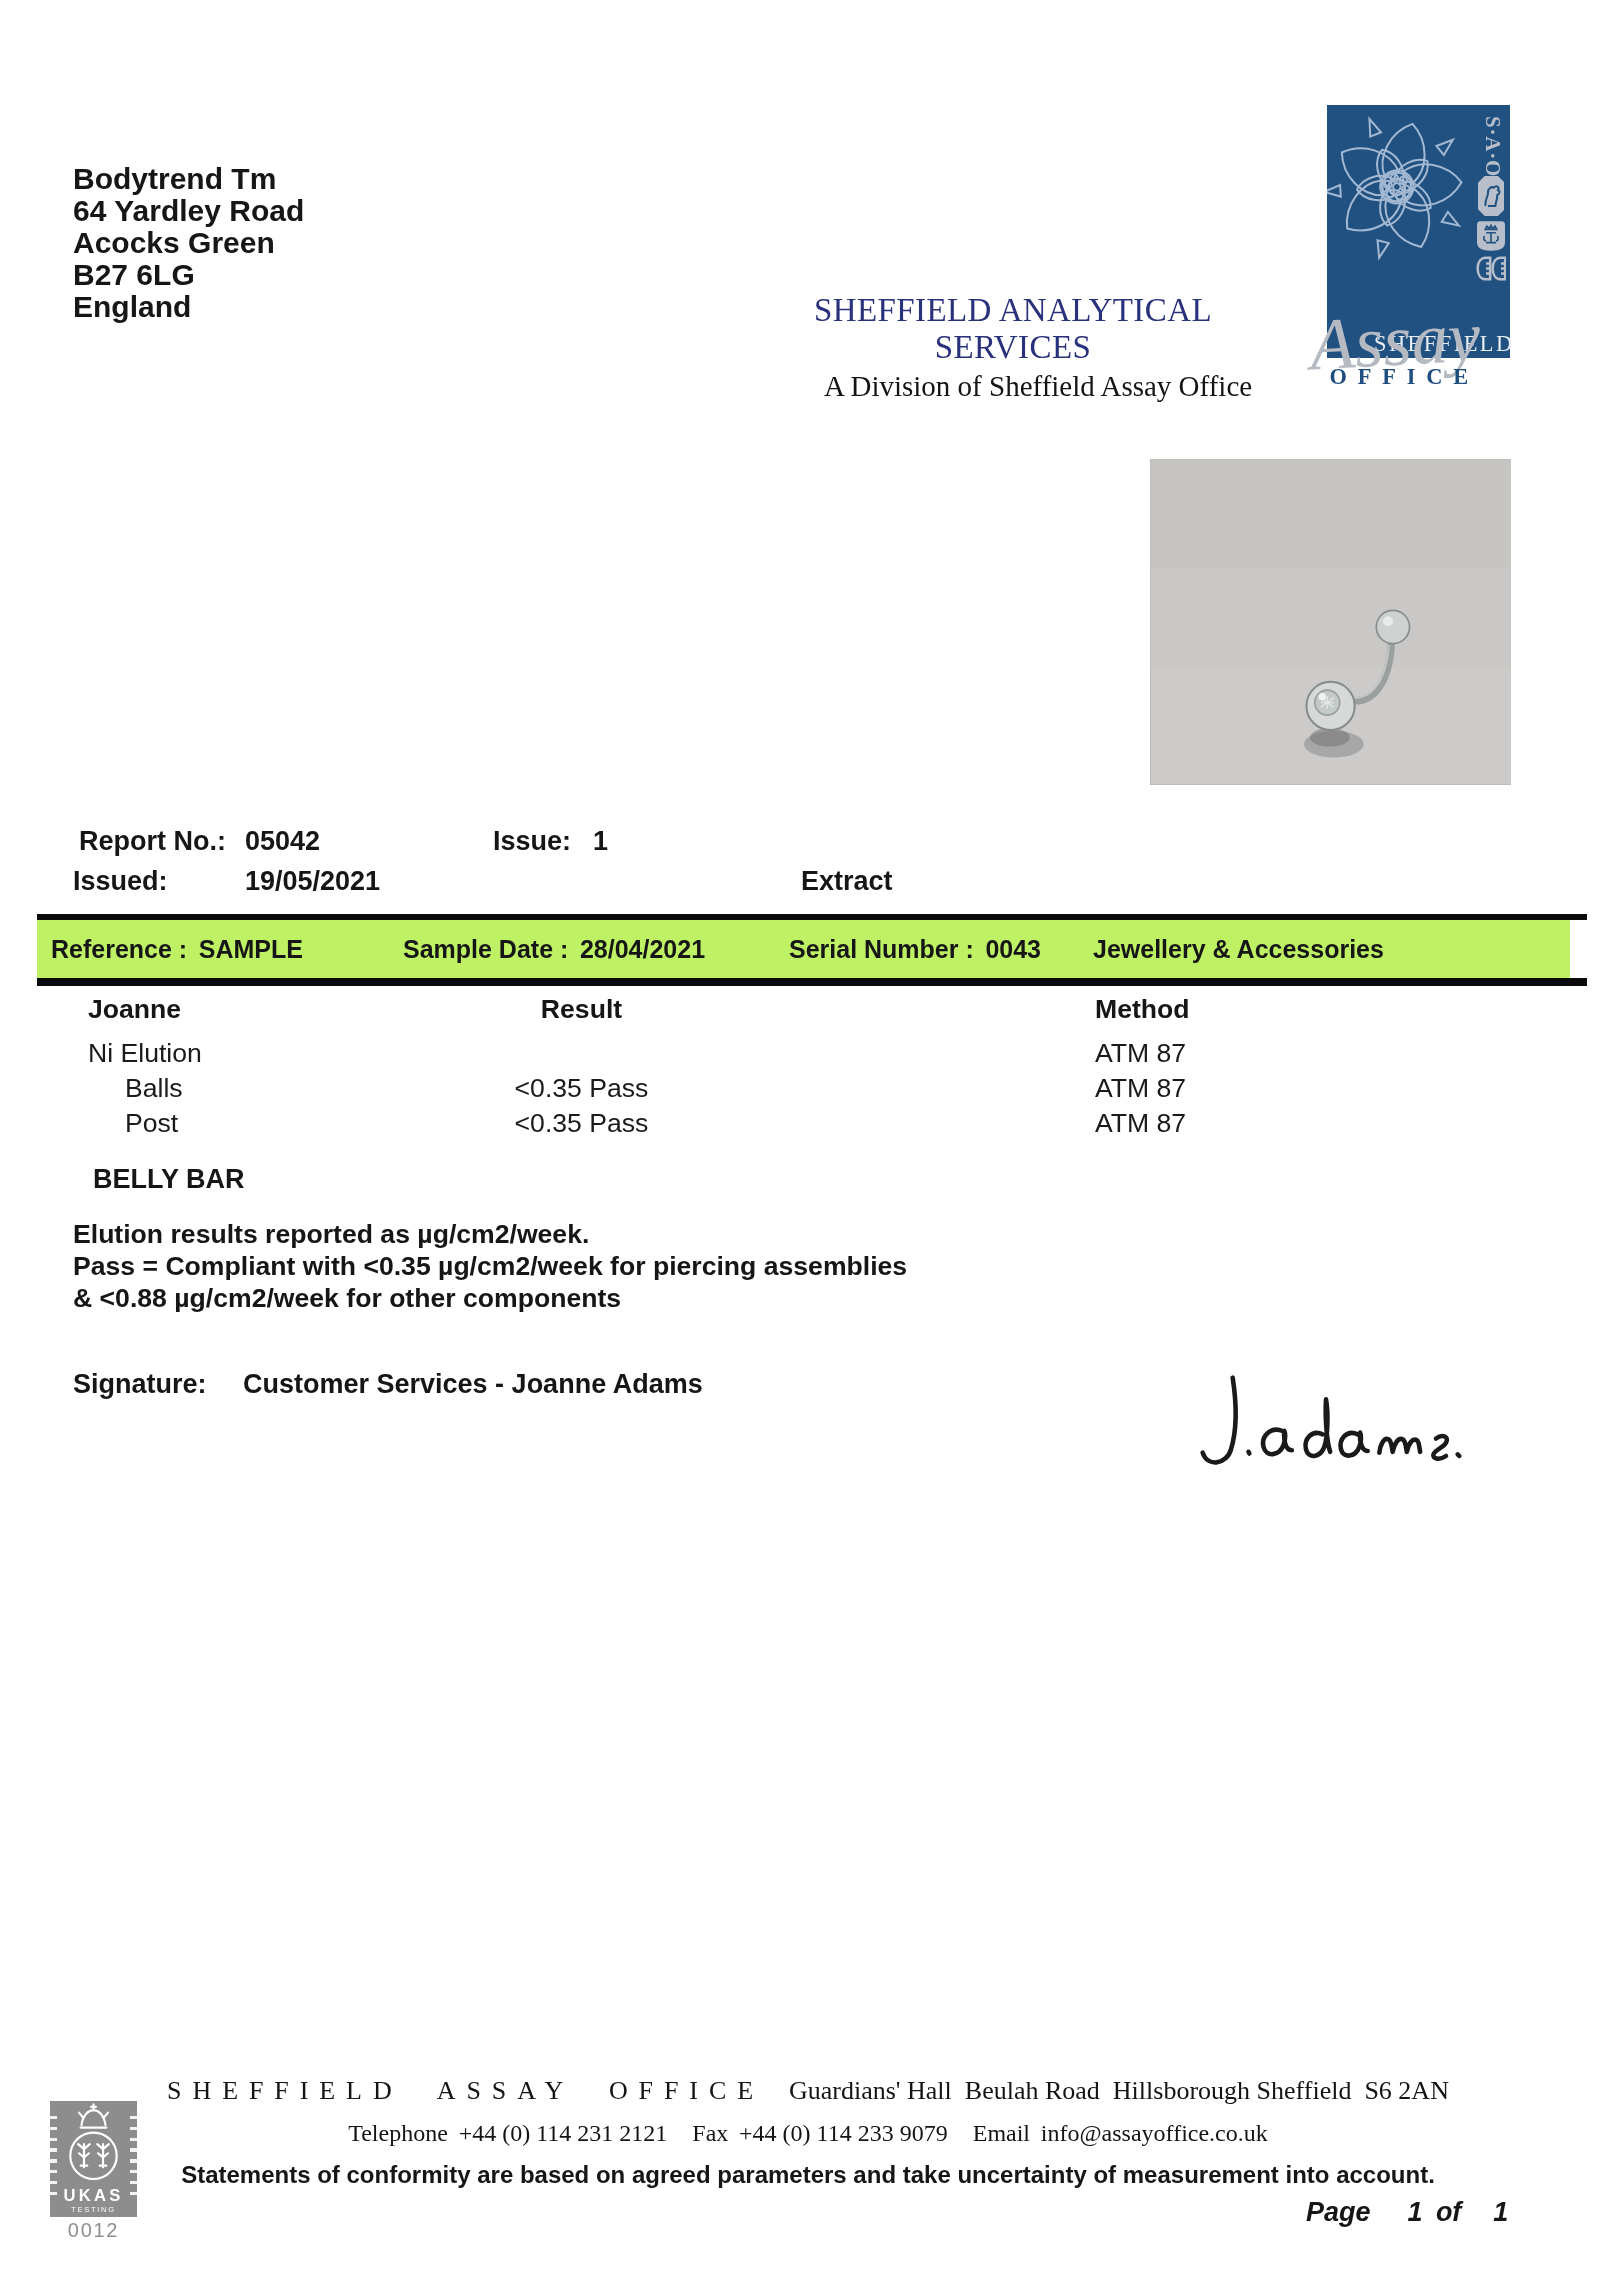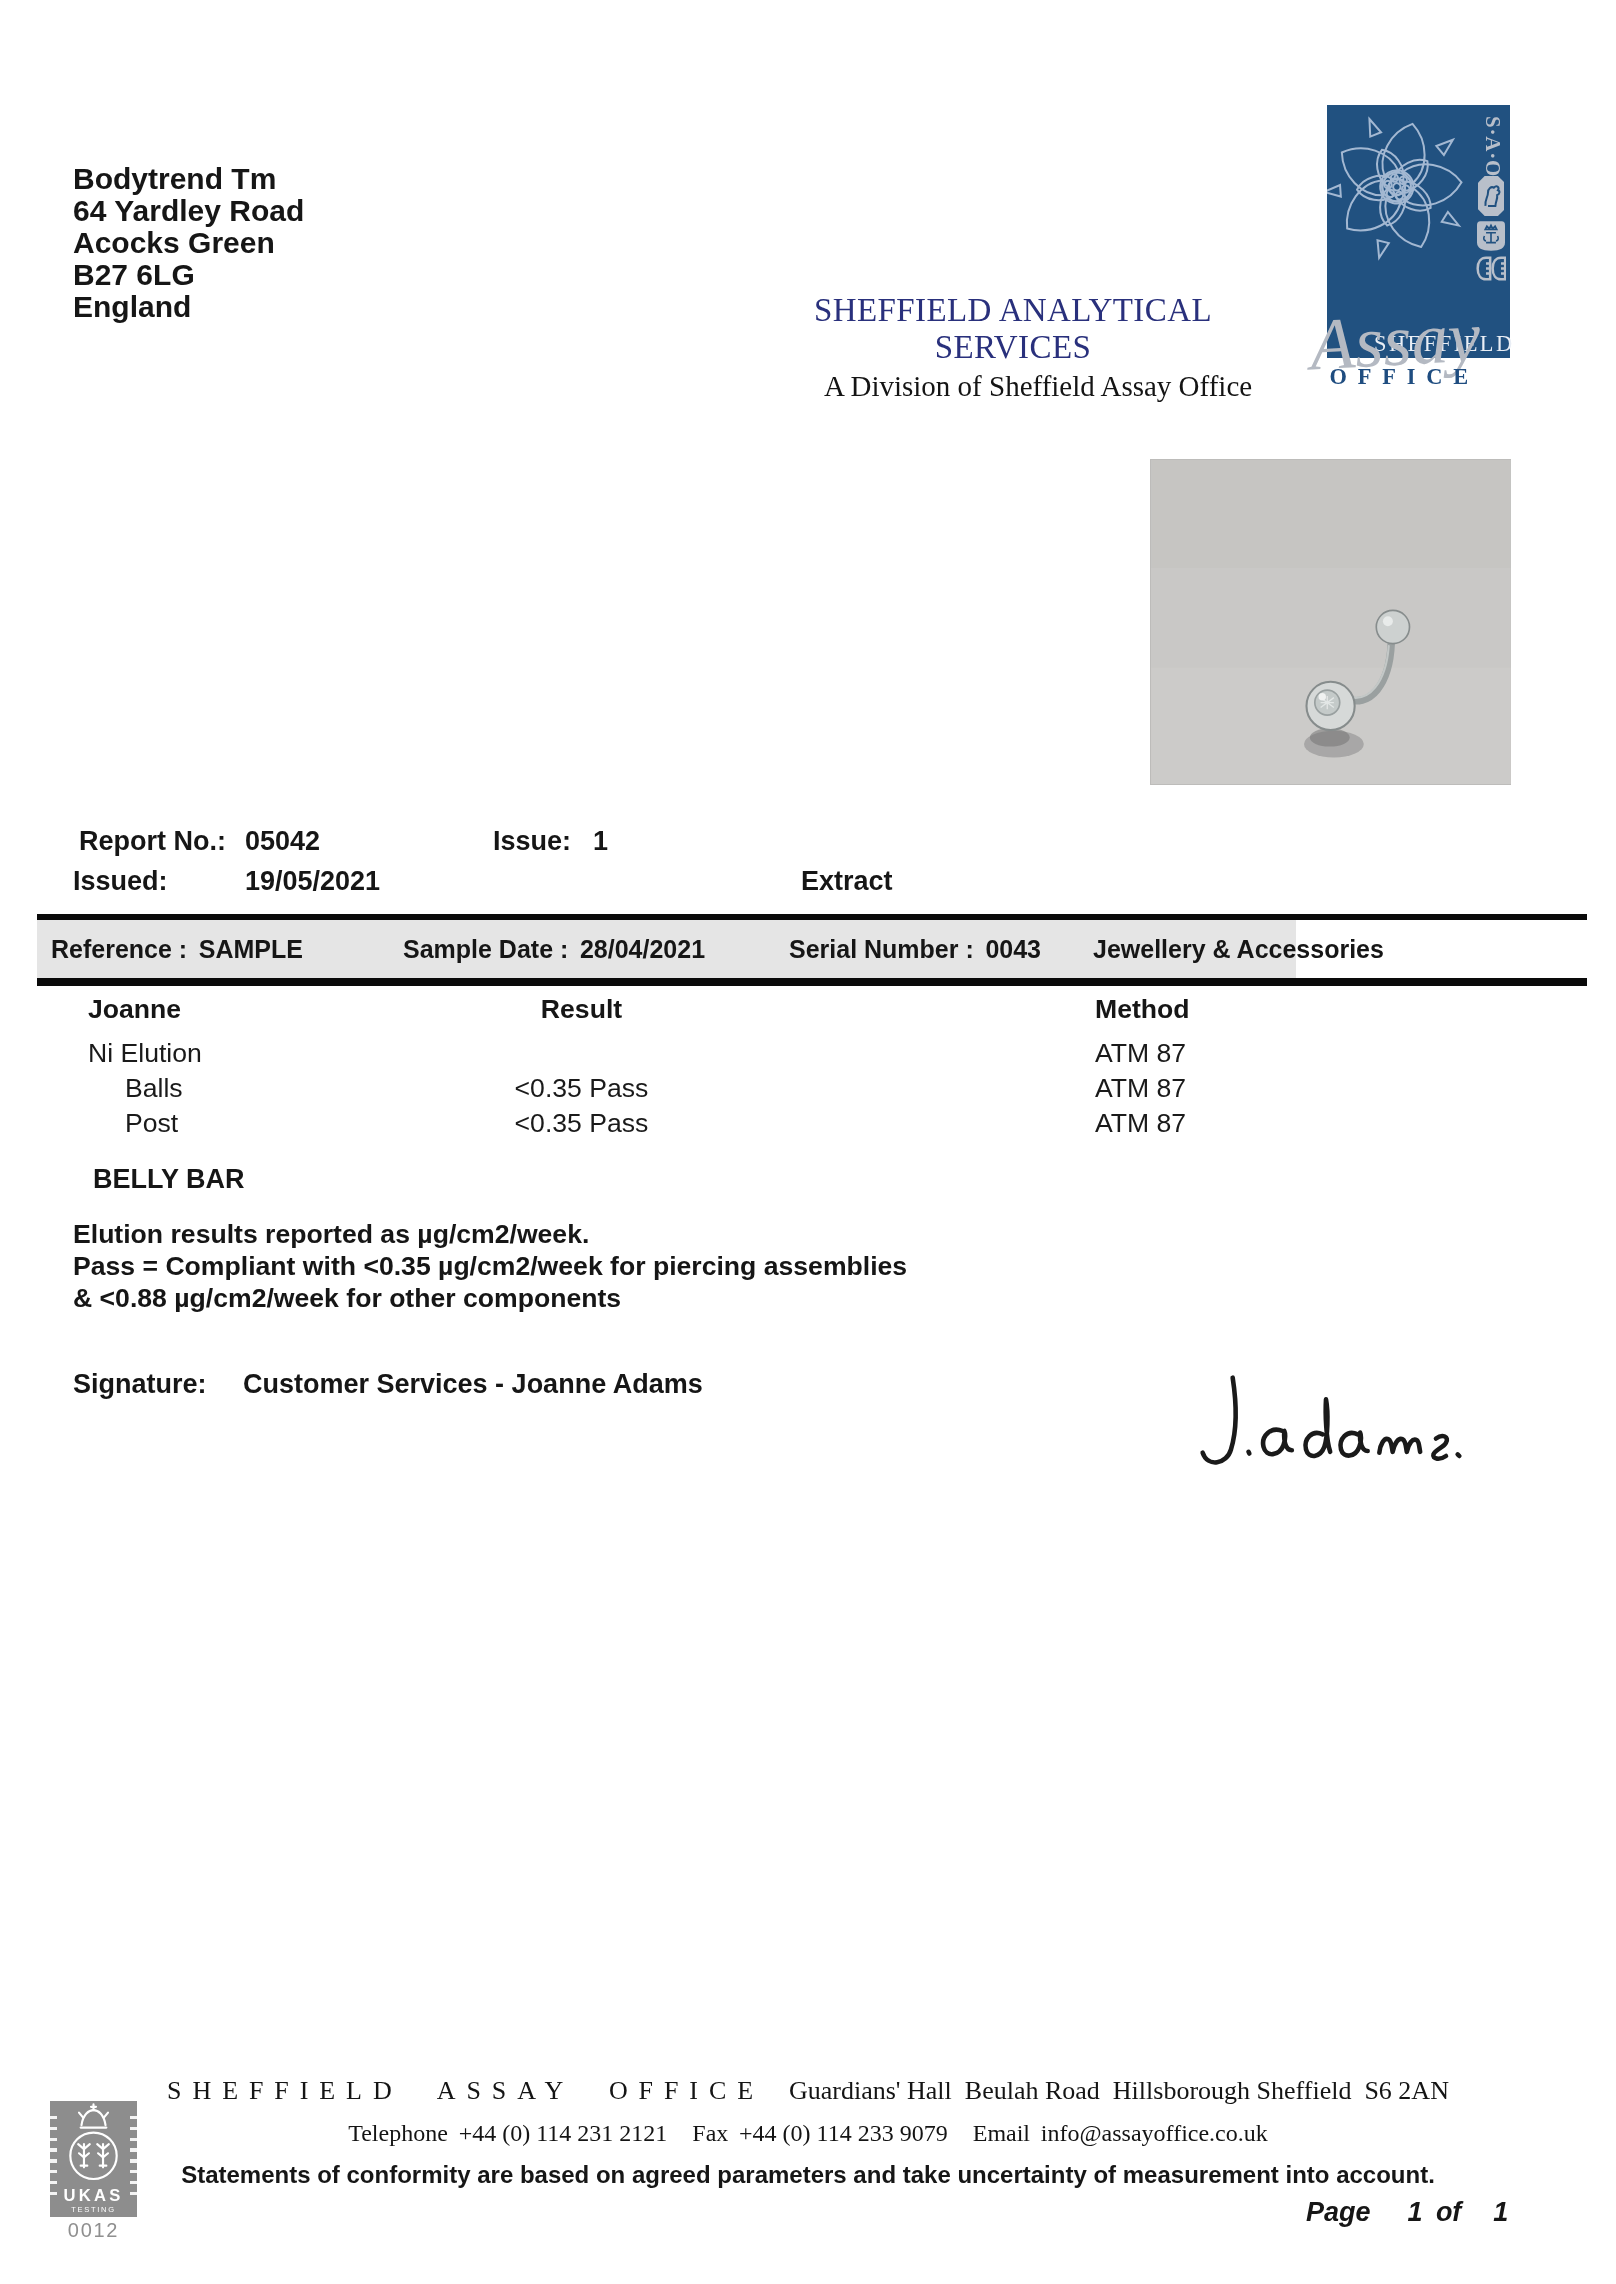--- a/index.html
+++ b/index.html
@@ -36,21 +36,21 @@
 
   
   .photo { left:1150px; top:459px; width:361px; height:326px; background:#c9c8c6; border:0.8px solid #bdbcba; }
 
   
   .lbl { font-weight:bold; font-size:27px; white-space:nowrap; }
   .val { font-weight:bold; font-size:27px; white-space:nowrap; }
 
   
   .bar-line { left:37px; width:1550px; background:#0a0a0a; }
-  .graybar { left:37px; top:920px; width:1259px; height:58px; background:#e5e5e5; }
+  .graybar { left:37px; top:920px; width:1533px; height:58px; background:#bef264; }
   .graybar .item { position:absolute; top:15px; display:flex; gap:11.6px; font-weight:bold; font-size:25px; white-space:nowrap; }
 
   
   .th { font-weight:bold; font-size:26.6px; white-space:nowrap; }
   .td { font-weight:normal; font-size:26.6px; white-space:nowrap; color:#1a1a1a; }
   .result-col { left:465px; width:233px; text-align:center; }
 
   .belly { left:93px; top:1164px; font-weight:bold; font-size:27px; }
 
   

